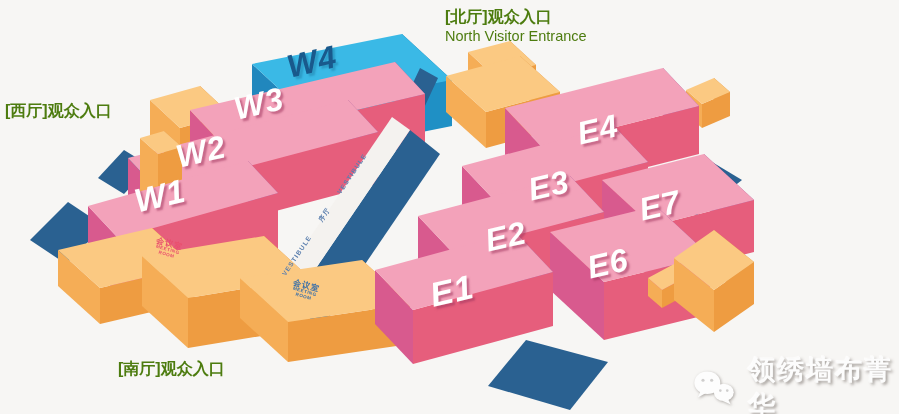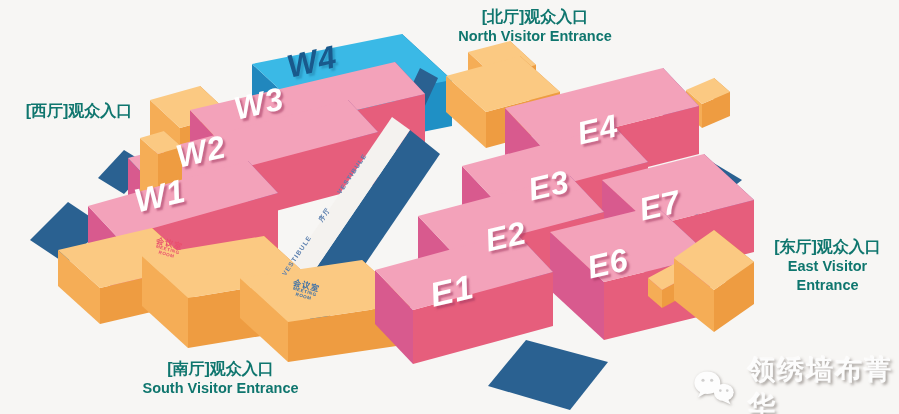--- a/index.html
+++ b/index.html
@@ -4,23 +4,23 @@
 <style>
   html,body{margin:0;padding:0;background:#f7f6f4;}
   #stage{position:relative;width:899px;height:414px;background:#f7f6f4;overflow:hidden;
          font-family:"Liberation Sans",sans-serif;}
   #map-svg{position:absolute;left:0;top:0;}
   .overlay{position:absolute;left:0;top:0;width:899px;height:414px;pointer-events:none;}
   .hall-label{position:absolute;transform:translate(-50%,-50%) rotate(-13deg);
      font-style:italic;font-weight:800;color:#ffffff;letter-spacing:1px;
      text-shadow:2px 3px 2px rgba(160,55,95,.55);white-space:nowrap;}
   .hall-label.cyan{color:#19598c;text-shadow:2px 3px 2px rgba(10,80,120,.28);}
-  .entrance{position:absolute;text-align:center;color:#0f766e;line-height:1.32;}
+  .entrance{position:absolute;text-align:left;color:#4d7c0f;line-height:1.32;}
   .entrance .cn{font-size:16px;font-weight:700;}
-  .entrance .en{font-size:14.5px;font-weight:700;}
+  .entrance .en{font-size:14.5px;font-weight:400;}
   .meeting{position:absolute;text-align:center;transform:translate(-50%,-50%) rotate(16deg);
      line-height:1.05;font-weight:700;}
   .meeting .cn{font-size:8px;letter-spacing:1px;}
   .meeting .en{font-size:4.6px;letter-spacing:.5px;}
   .meeting.red{color:#e94f6e;}
   .meeting.blue{color:#3a6fa8;}
   .vestibule-label{position:absolute;left:325px;top:215px;transform:translate(-50%,-50%) rotate(-56deg);
      color:#5b7fae;font-size:6.5px;font-weight:700;letter-spacing:1.2px;white-space:nowrap;}
   .vestibule-label span{margin:0 9px;}
   .watermark{position:absolute;left:690px;top:352px;display:flex;align-items:center;}
@@ -140,28 +140,23 @@
 
     <div class="entrance" style="left:445px;top:6px;width:180px;">
       <div class="cn">[北厅]观众入口</div>
       <div class="en">North Visitor Entrance</div>
     </div>
 
     <div class="entrance" style="left:5px;top:100px;width:148px;">
       <div class="cn">[西厅]观众入口</div>
     </div>
 
-    <div class="entrance" style="left:756px;top:236px;width:143px;">
-      <div class="cn">[东厅]观众入口</div>
-      <div class="en">East Visitor Entrance</div>
-    </div>
 
     <div class="entrance" style="left:118px;top:358px;width:205px;">
       <div class="cn">[南厅]观众入口</div>
-      <div class="en">South Visitor Entrance</div>
     </div>
 
     <div class="vestibule-label">
       <span>VESTIBULE</span><span>序厅</span><span>VESTIBULE</span>
     </div>
 
     <div class="meeting red" style="left:168px;top:249px;">
       <div class="cn">会议室</div>
       <div class="en">MEETING</div>
       <div class="en">ROOM</div>

